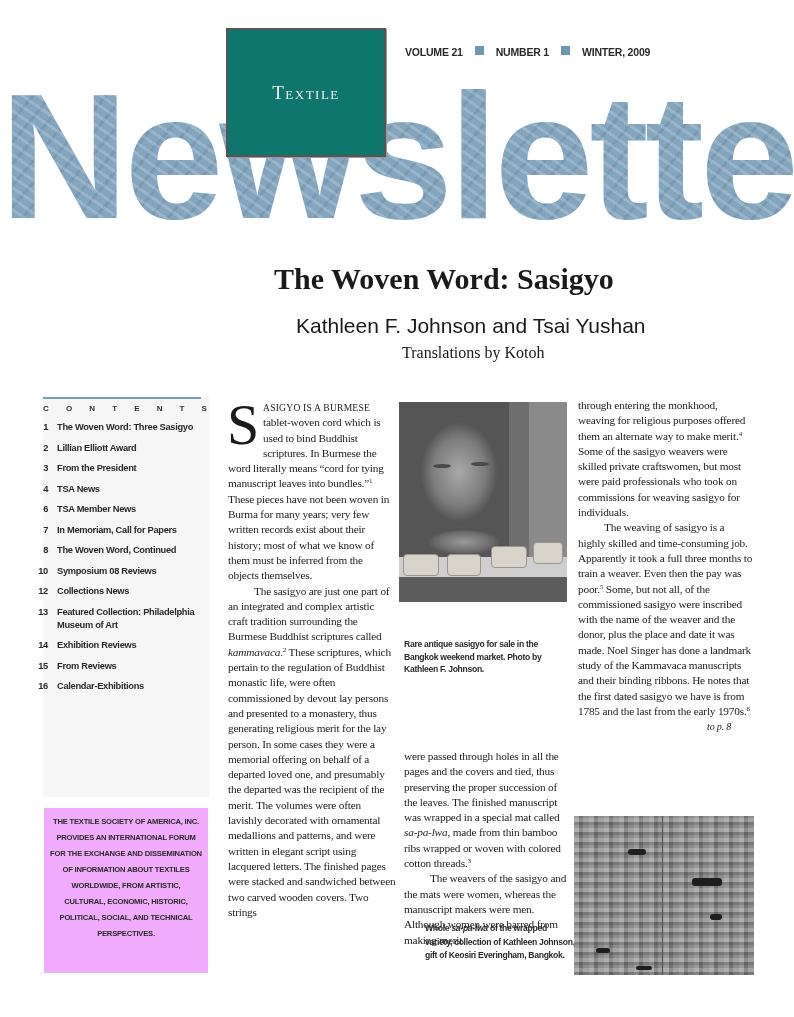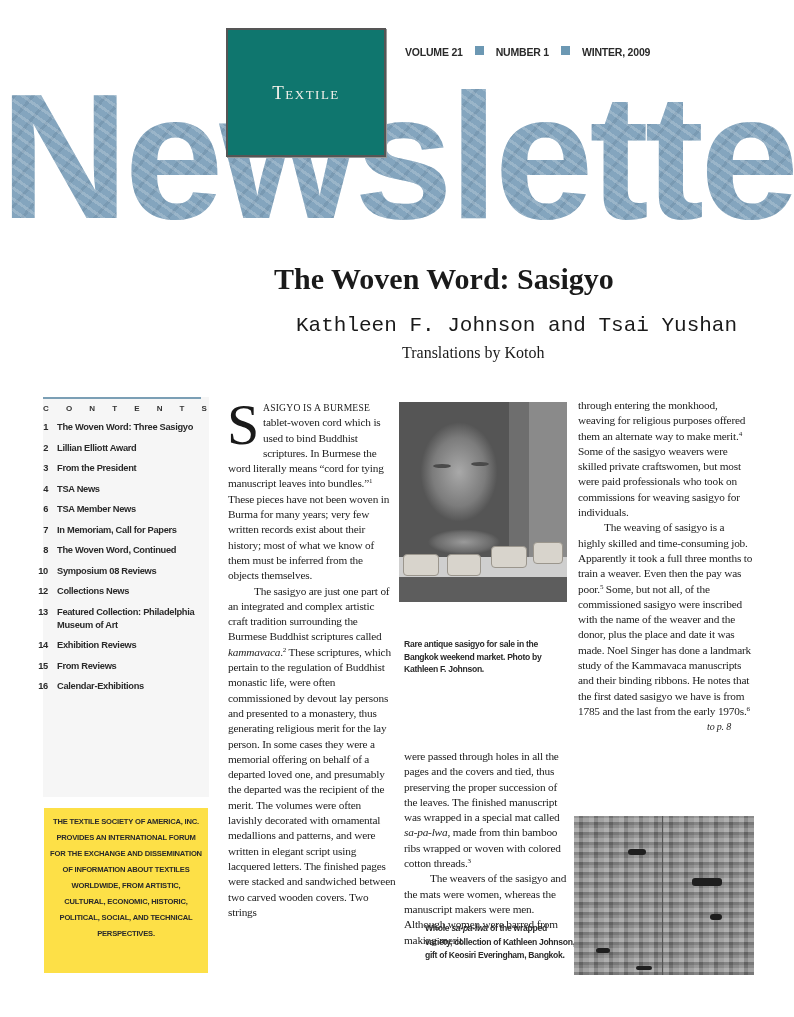--- a/index.html
+++ b/index.html
@@ -40,21 +40,21 @@
   }
   .issue-line .sq { display: inline-block; width: 9px; height: 9px; background: #6c98b3; }
 
   
   .article-title {
     position: absolute; left: 274px; top: 262px; width: 400px;
     font-family: "Liberation Serif", serif; font-size: 30px; color: #1a1a1a; white-space: nowrap;
   }
   .article-authors {
     position: absolute; left: 296px; top: 314px;
-    font-family: Liberation Mono, monospace; font-size: 21px; color: #1a1a1a; white-space: nowrap;
+    font-family: Liberation Sans, sans-serif; font-size: 21px; color: #1a1a1a; white-space: nowrap;
   }
   .article-translator {
     position: absolute; left: 402px; top: 344px;
     font-family: "Liberation Serif", serif; font-size: 16px; color: #1a1a1a; white-space: nowrap;
   }
 
   
   .contents {
     position: absolute; left: 43px; top: 397px; width: 166px; height: 400px;
     background: #f6f6f6;
@@ -68,21 +68,21 @@
   .contents-list { list-style: none; margin-top: 8px; }
   .contents-item {
     display: flex; font-family: "Liberation Sans", sans-serif; font-size: 9.3px; font-weight: bold;
     color: #2a2a2a; line-height: 13px; margin-bottom: 7.5px; letter-spacing: -0.3px;
   }
   .contents-item .num { width: 20px; flex: none; text-align: right; padding-right: 9px; margin-left: -6px; }
   .contents-item .lbl { flex: 1; }
 
   .mission {
     position: absolute; left: 44px; top: 808px; width: 164px; height: 165px;
-    background: #fde047; text-align: center;
+    background: #f0abfc; text-align: center;
     font-family: "Liberation Sans", sans-serif; font-size: 7.6px; font-weight: bold;
     color: #2a2a2a; line-height: 16px; padding: 6px 6px; text-transform: uppercase; letter-spacing: -0.2px;
   }
 
   
   .col {
     position: absolute; font-family: "Liberation Serif", serif; font-size: 11.3px;
     line-height: 15.3px; color: #222; text-align: left; letter-spacing: -0.2px;
   }
   .col p { margin: 0; }

